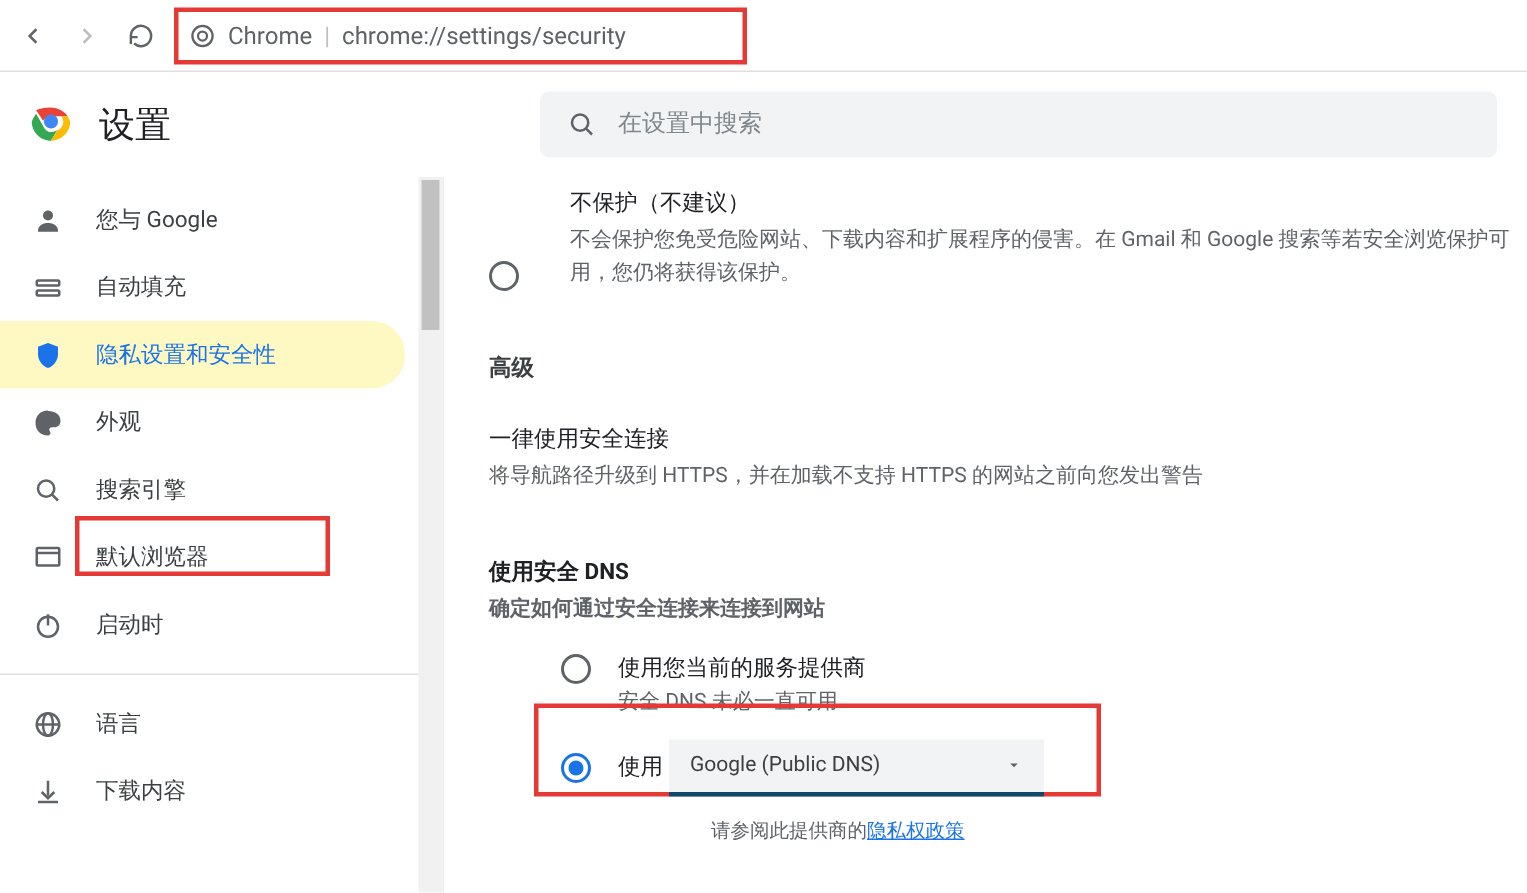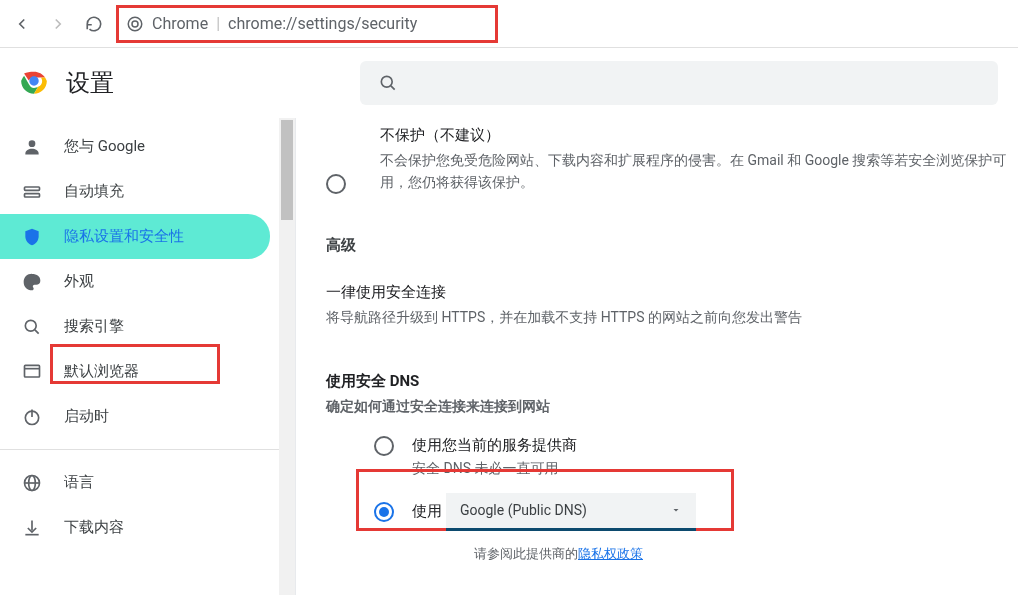--- a/index.html
+++ b/index.html
@@ -8,36 +8,36 @@
   
   .browser-bar { height: 48px; display: flex; align-items: center; padding: 0 8px; gap: 8px; border-bottom: 1px solid #e0e0e0; }
   .nav-btn { width: 28px; height: 28px; display: flex; align-items: center; justify-content: center; color: #5f6368; border-radius: 50%; cursor: pointer; }
   .nav-btn.disabled { color: #bdbdbd; }
   .url-box { flex: 1; display: flex; align-items: center; height: 32px; padding: 0 10px; gap: 8px; position: relative; }
   .url-highlight { position: absolute; left: 0; top: -3px; width: 382px; height: 38px; border: 3px solid #e53935; pointer-events: none; }
   .url-text { color: #5f6368; font-size: 16px; }
   
   
   .header-row { height: 70px; display: flex; align-items: center; padding: 0 20px; }
-  .logo-title { display: flex; gap: 18px; width: 340px; }
+  .logo-title { display: flex; align-items: center; gap: 18px; width: 340px; }
   .title-text { font-size: 24px; color: #202124; }
   .search-wrap { flex: 1; }
   .search-box { display: flex; align-items: center; background: #f1f3f4; border-radius: 6px; height: 44px; padding: 0 18px; gap: 14px; max-width: 680px; }
   .search-box input { border: none; background: transparent; outline: none; font-size: 16px; flex: 1; color: #5f6368; }
   .search-box input::placeholder { color: #80868b; }
   
   
   .layout { display: flex; height: calc(595px - 42px - 70px); }
   .sidebar-wrap { width: 296px; position: relative; border-right: 1px solid #e8eaed; }
   .sidebar { width: 280px; height: 100%; overflow-y: auto; padding-top: 6px; }
   .scrollbar-fake { position: absolute; right: 0; top: 0; width: 16px; height: 100%; background: #f1f1f1; }
   .scrollbar-thumb { position: absolute; right: 2px; top: 2px; width: 12px; height: 100px; background: #c1c1c1; border-radius: 0; }
   
   .side-item { display: flex; align-items: center; gap: 22px; padding: 0 22px; height: 45px; color: #3c4043; cursor: pointer; border-radius: 0 22px 22px 0; margin-right: 10px; font-size: 15px;}
-  .side-item.active { background: #5eead4; color: #1a73e8; position: relative; }
+  .side-item.active { background: #fef9c3; color: #1a73e8; position: relative; }
   .side-item.active .side-icon { color: #1a73e8; }
   .side-highlight { position: absolute; left: 50px; top: 226px; width: 170px; height: 40px; border: 3px solid #e53935; pointer-events: none; }
   .side-icon { width: 20px; height: 20px; color: #5f6368; display:flex; align-items:center; justify-content:center;}
   .side-divider { height: 1px; background: #e0e0e0; margin: 10px 0 10px 0; }
   
   .content { flex: 1; padding: 8px 0 0 30px; overflow: hidden; }
   .radio-row { display: flex; gap: 34px; align-items: flex-end; margin-bottom: 10px; }
   .radio-circle { width: 20px; height: 20px; border: 2px solid #5f6368; border-radius: 50%; flex-shrink: 0; margin-top: 2px; display:flex; align-items:center; justify-content:center;}
   .radio-circle.checked { border-color: #1a73e8; }
   .radio-circle.checked::after { content:''; width:10px; height:10px; background:#1a73e8; border-radius:50%; }
@@ -99,20 +99,21 @@
         </svg>
     </span>
     <span class="title-text">设置</span>
   </div>
   <div class="search-wrap">
     <div class="search-box">
       <svg width="20" height="20" viewBox="0 0 24 24" fill="none" stroke="#5f6368" stroke-width="2">
           <circle cx="10.5" cy="10.5" r="6.5"></circle>
           <line x1="20" y1="20" x2="15.5" y2="15.5"></line>
         </svg>
+      <input type="text" placeholder="在设置中搜索" style="">
     </div>
   </div>
 </div>
 
 <div class="layout">
   <div class="sidebar-wrap">
     <div class="side-highlight"></div>
     <div class="sidebar">
       <div class="side-item">
         <span class="side-icon">

